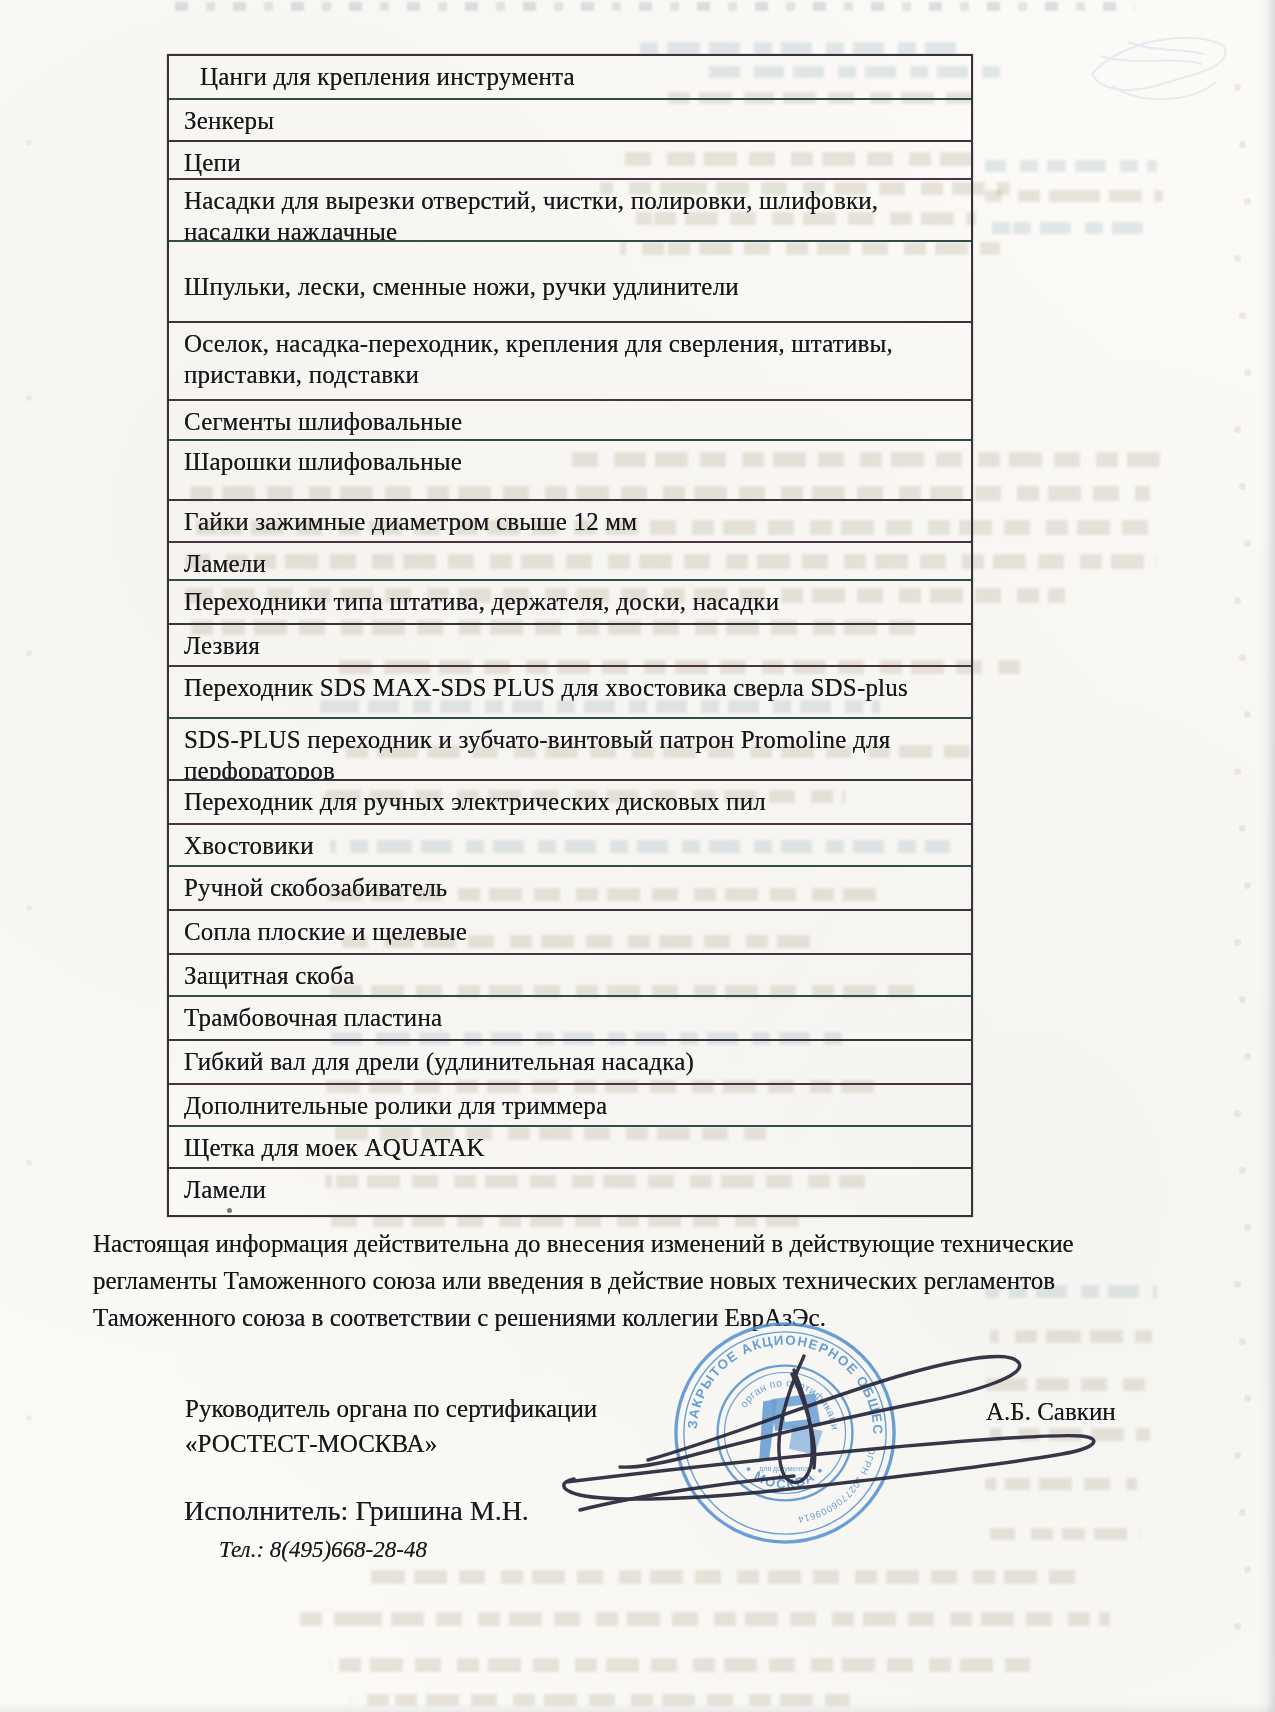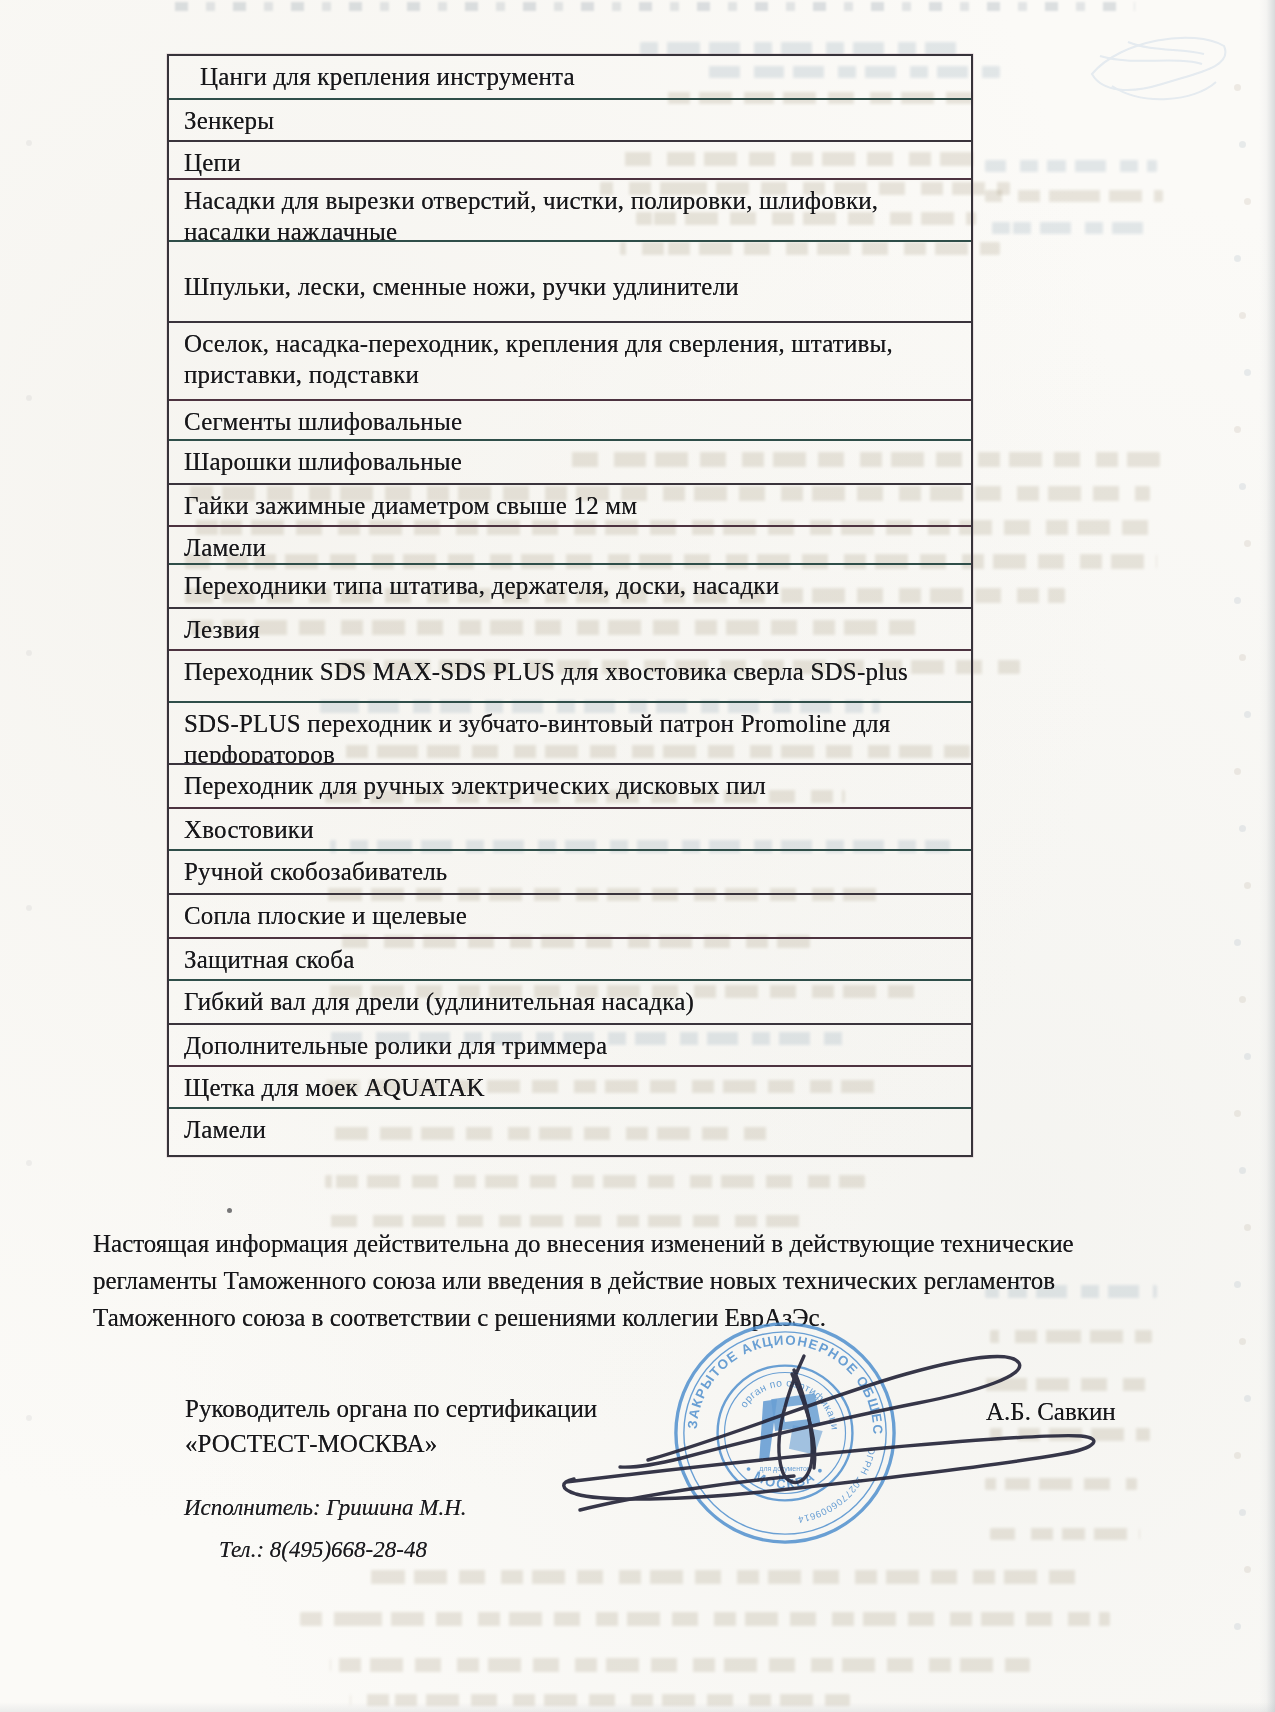--- a/index.html
+++ b/index.html
@@ -38,21 +38,21 @@
   .cell-text{display:block; padding:6px 14px 0 15px; font-size:25px; line-height:1.22;
     color:#17171a; letter-spacing:.2px; text-shadow:0 0 .6px rgba(25,25,30,.75);}
   
   .validity{position:absolute; left:93px; top:1226px; width:1078px; font-size:25px; line-height:1.47;
     color:#17171a; text-shadow:0 0 .6px rgba(25,25,30,.75); z-index:3;}
   
   .sig-title{position:absolute; left:185px; top:1392px; width:500px; font-size:25px; line-height:1.38;
     color:#17171a; text-shadow:0 0 .6px rgba(25,25,30,.75); z-index:3;}
   .sig-name{position:absolute; left:986px; top:1398px; font-size:25px; color:#17171a;
     text-shadow:0 0 .6px rgba(25,25,30,.75); z-index:6;}
-  .executor-1{position:absolute; left:184px; top:1495px; font-size:23px; font-style:italic; color:#1a1a1e;
+  .executor-1{position:absolute; left:184px; top:1495px; font-size:28px; color:#1a1a1e;
     text-shadow:0 0 .5px rgba(25,25,30,.7); z-index:3;}
   .executor-2{position:absolute; left:219px; top:1537px; font-size:23px; font-style:italic; color:#1a1a1e;
     text-shadow:0 0 .5px rgba(25,25,30,.7); z-index:3;}
   
   .stamp{position:absolute; left:666px; top:1314px; z-index:4; opacity:.82;}
   .stamp text{font-family:"Liberation Sans", sans-serif;}
   .autograph{position:absolute; left:552px; top:1332px; z-index:5;}
 </style>
 </head>
 <body>
@@ -127,21 +127,21 @@
       </div>
       <div class="trow" style="height: 57px; margin-top: 24px;">
         <span class="cell-text">Шпульки, лески, сменные ножи, ручки удлинители</span>
       </div>
       <div class="trow" style="height: 78px;">
         <span class="cell-text">Оселок, насадка-переходник, крепления для сверления, штативы, приставки, подставки</span>
       </div>
       <div class="trow" style="height: 40px;">
         <span class="cell-text">Сегменты шлифовальные</span>
       </div>
-      <div class="trow" style="height: 44px;">
+      <div class="trow" style="height: 60px;">
         <span class="cell-text">Шарошки шлифовальные</span>
       </div>
       <div class="trow" style="height: 42px;">
         <span class="cell-text">Гайки зажимные диаметром свыше 12 мм</span>
       </div>
       <div class="trow" style="height: 38px;">
         <span class="cell-text">Ламели</span>
       </div>
       <div class="trow" style="height: 44px;">
         <span class="cell-text">Переходники типа штатива, держателя, доски, насадки</span>
@@ -162,20 +162,23 @@
         <span class="cell-text">Хвостовики</span>
       </div>
       <div class="trow" style="height: 44px;">
         <span class="cell-text">Ручной скобозабиватель</span>
       </div>
       <div class="trow" style="height: 44px;">
         <span class="cell-text">Сопла плоские и щелевые</span>
       </div>
       <div class="trow" style="height: 42px;">
         <span class="cell-text">Защитная скоба</span>
+      </div>
+      <div class="trow" style="height: 44px;">
+        <span class="cell-text">Трамбовочная пластина</span>
       </div>
       <div class="trow" style="height: 44px;">
         <span class="cell-text">Гибкий вал для дрели (удлинительная насадка)</span>
       </div>
       <div class="trow" style="height: 42px;">
         <span class="cell-text">Дополнительные ролики для триммера</span>
       </div>
       <div class="trow" style="height: 42px;">
         <span class="cell-text">Щетка для моек AQUATAK</span>
       </div>

